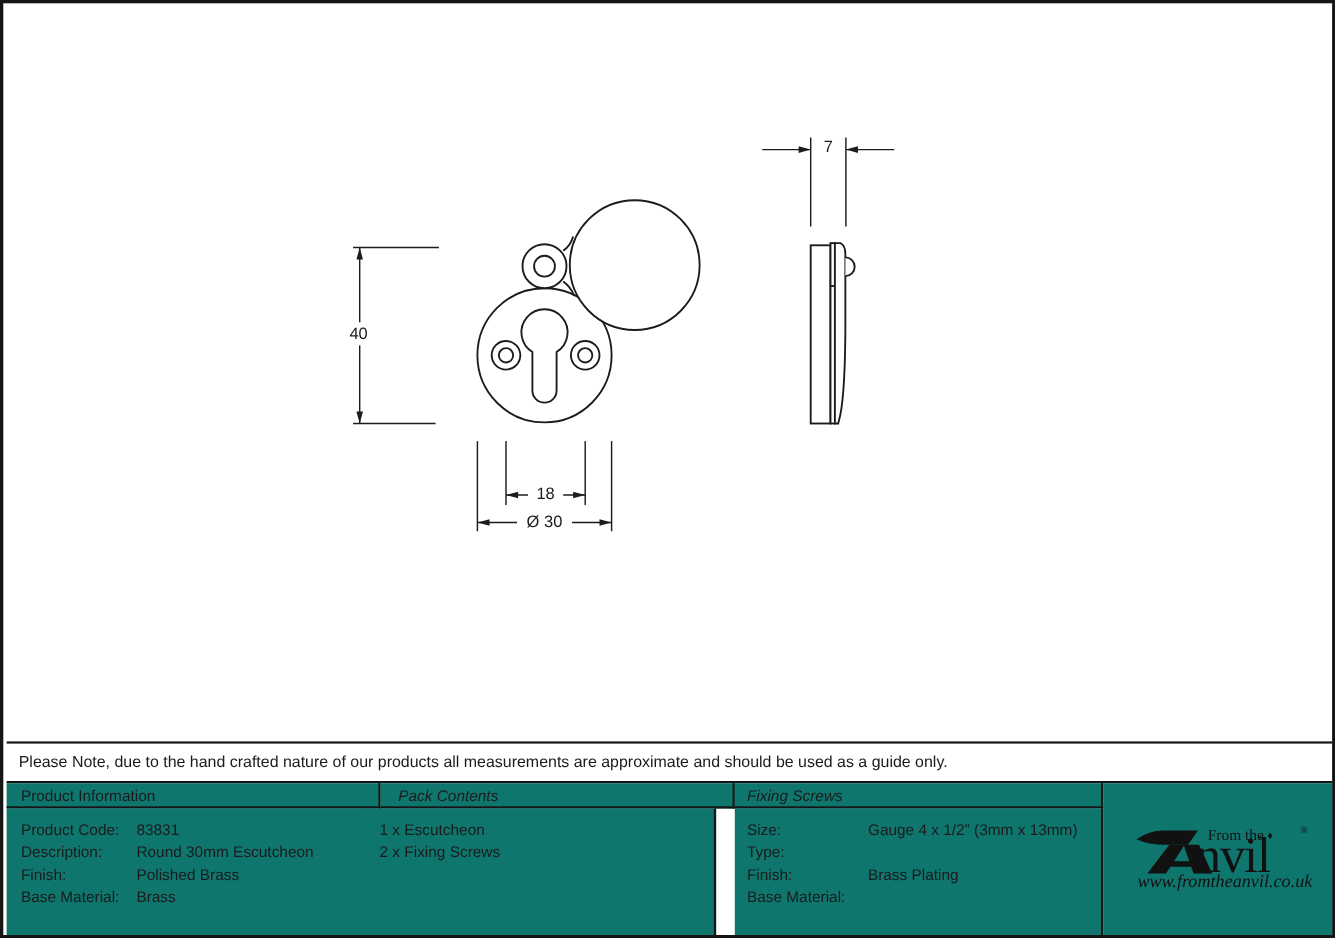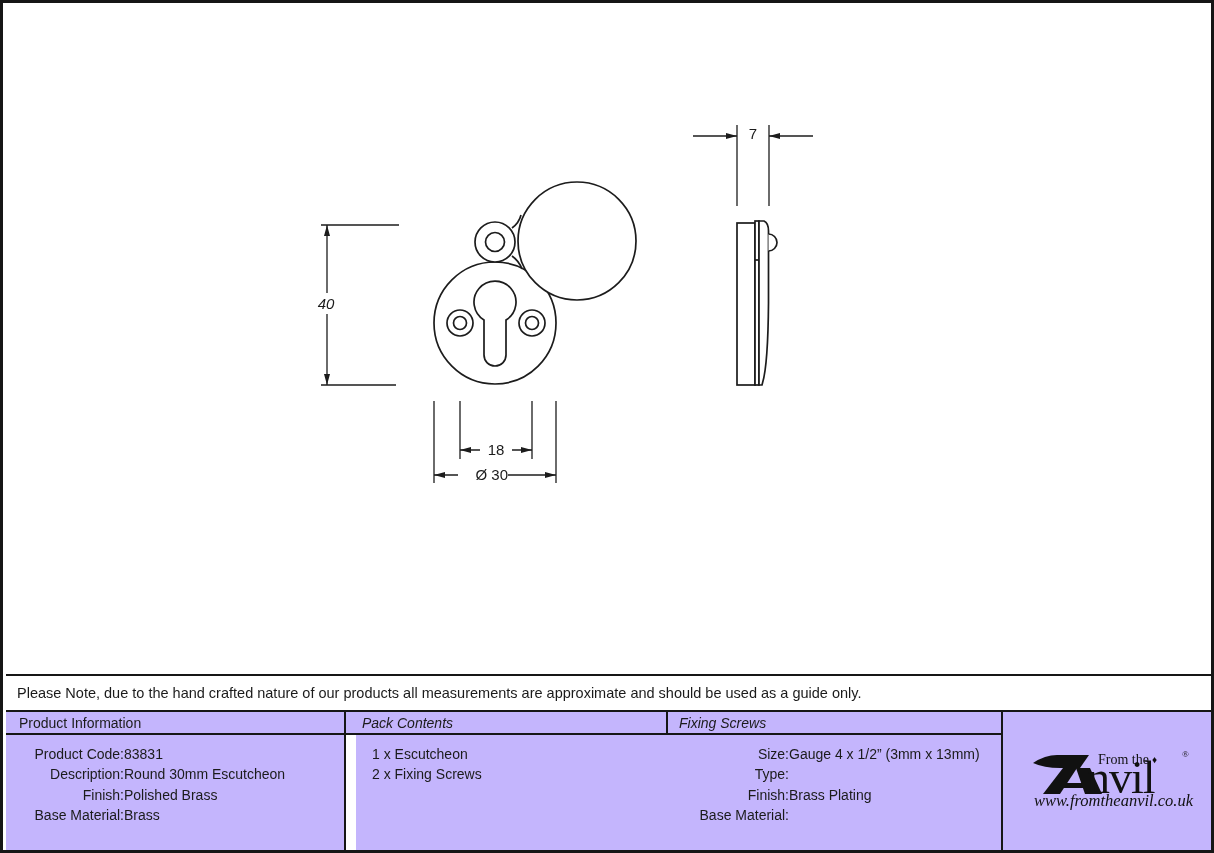--- a/index.html
+++ b/index.html
@@ -24,31 +24,31 @@
     color:#1b1b1b;
   }
   
   .note-row{
     position:absolute;left:3px;top:671px;width:1208px;height:38px;
     border-top:2px solid #161616;border-bottom:2px solid #161616;
     display:flex;align-items:center;
     padding-left:11px;
     font-size:14.5px;
   }
-  .cell{position:absolute;background:#c4b5fd;}
+  .cell{position:absolute;background:#0f766e;}
   .cell.hdr{font-size:14px;line-height:23px;}
   .hdr-1{left:3px;top:709px;width:340px;height:23px;border-right:2px solid #161616;border-bottom:2px solid #161616;padding-left:13px;}
   .hdr-2{left:343px;top:709px;width:322px;height:23px;border-right:2px solid #161616;border-bottom:2px solid #161616;padding-left:16px;font-style:italic;}
   .hdr-3{left:665px;top:709px;width:335px;height:23px;border-right:2px solid #161616;border-bottom:2px solid #161616;padding-left:11px;font-style:italic;}
   .body-1{left:3px;top:732px;width:340px;height:118px;border-right:2px solid #161616;padding:9px 0 0 13px;}
-  .body-2{left:353px;top:732px;width:322px;height:118px;border-right:2px solid #161616;padding:9px 0 0 16px;}
+  .body-2{left:326px;top:732px;width:322px;height:118px;border-right:2px solid #161616;padding:9px 0 0 16px;}
   .body-3{left:665px;top:732px;width:335px;height:144px;border-right:2px solid #161616;padding:9px 0 0 11px;}
   .logo-cell{left:1000px;top:709px;width:237px;height:141px;}
   .kv-row{display:flex;font-size:14px;line-height:20.4px;}
-  .kv-label{flex:0 0 105px;text-align:right;}
+  .kv-label{flex:0 0 105px;}
   .body-3 .kv-label{flex:0 0 110px;}
   .kv-value{flex:1;}
   .pack-item{font-size:14px;line-height:20.4px;}
   .logo-svg{position:absolute;left:29px;top:34px;}
 </style>
 </head>
 <body>
 
 <div class="page">
 
@@ -100,24 +100,24 @@
 
     <g stroke="#1c1c1c" stroke-width="1.7" fill="#ffffff">
       <rect x="734" y="220" width="18" height="162"></rect>
       <rect x="752" y="218" width="4" height="164"></rect>
       <line x1="752" y1="257" x2="756" y2="257"></line>
       <path d="M 756 218 L 761 218 Q 765.5 220 765.5 228 L 765.5 300 Q 765 362 759.5 380 L 759 382 L 756 382 Z"></path>
       <path d="M 765.5 231 A 8.5 8.5 0 0 1 765.5 248" fill="#ffffff"></path>
     </g>
   </svg>
 
-  <span class="dim-label" style="left:303px;top:290px;width:40px;font-style:italic;">40</span>
+  <span class="dim-label" style="left:303px;top:290px;width:40px;">40</span>
   <span class="dim-label" style="left:737px;top:120px;width:26px;">7</span>
   <span class="dim-label" style="left:477px;top:436px;width:32px;">18</span>
-  <span class="dim-label" style="left:455px;top:461px;width:50px;text-align:right;">Ø 30</span>
+  <span class="dim-label" style="left:467px;top:461px;width:50px;">Ø 30</span>
 
   <div class="note-row">
     <span>Please Note, due to the hand crafted nature of our products all measurements are approximate and should be used as a guide only.</span>
   </div>
 
   <div class="cell hdr hdr-1">Product Information</div>
   <div class="cell hdr hdr-2">Pack Contents</div>
   <div class="cell hdr hdr-3">Fixing Screws</div>
 
   <div class="cell body-1">

